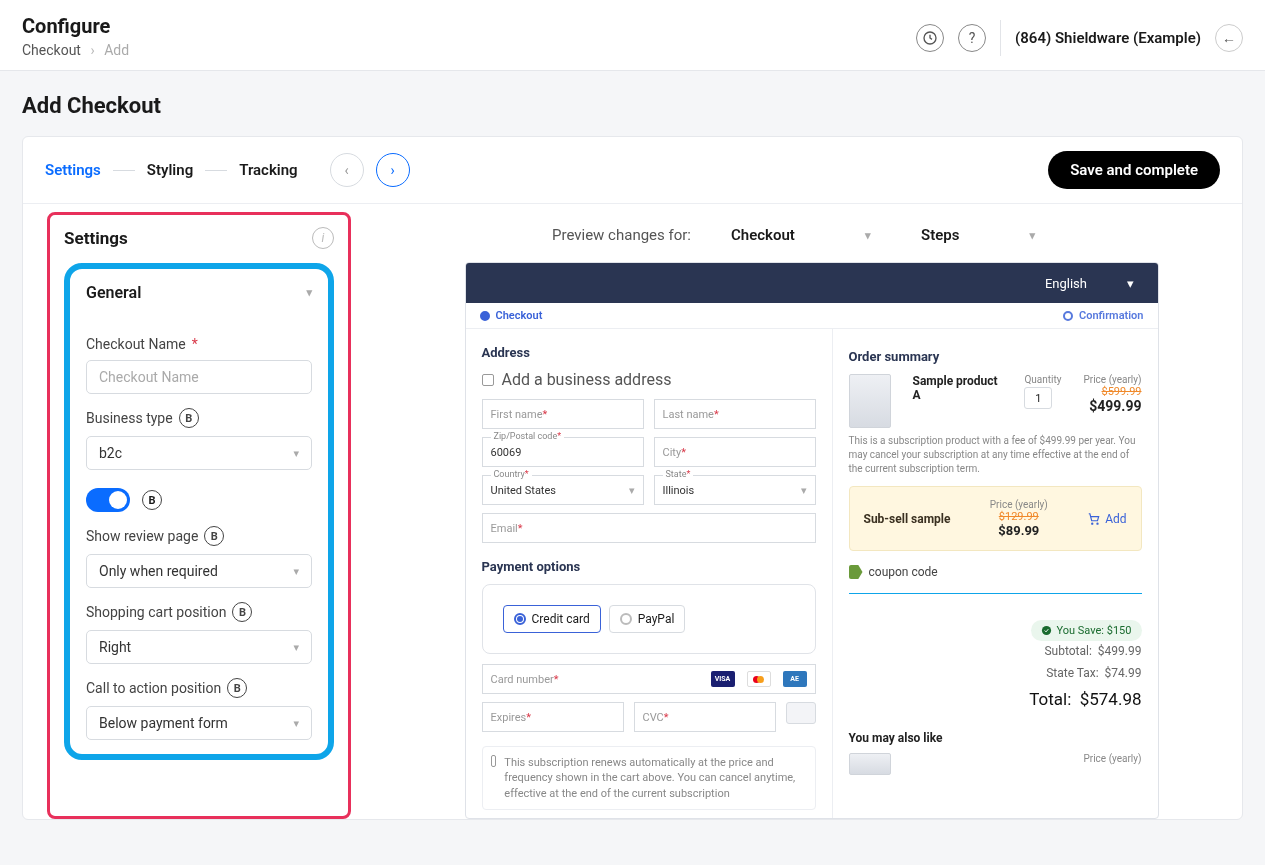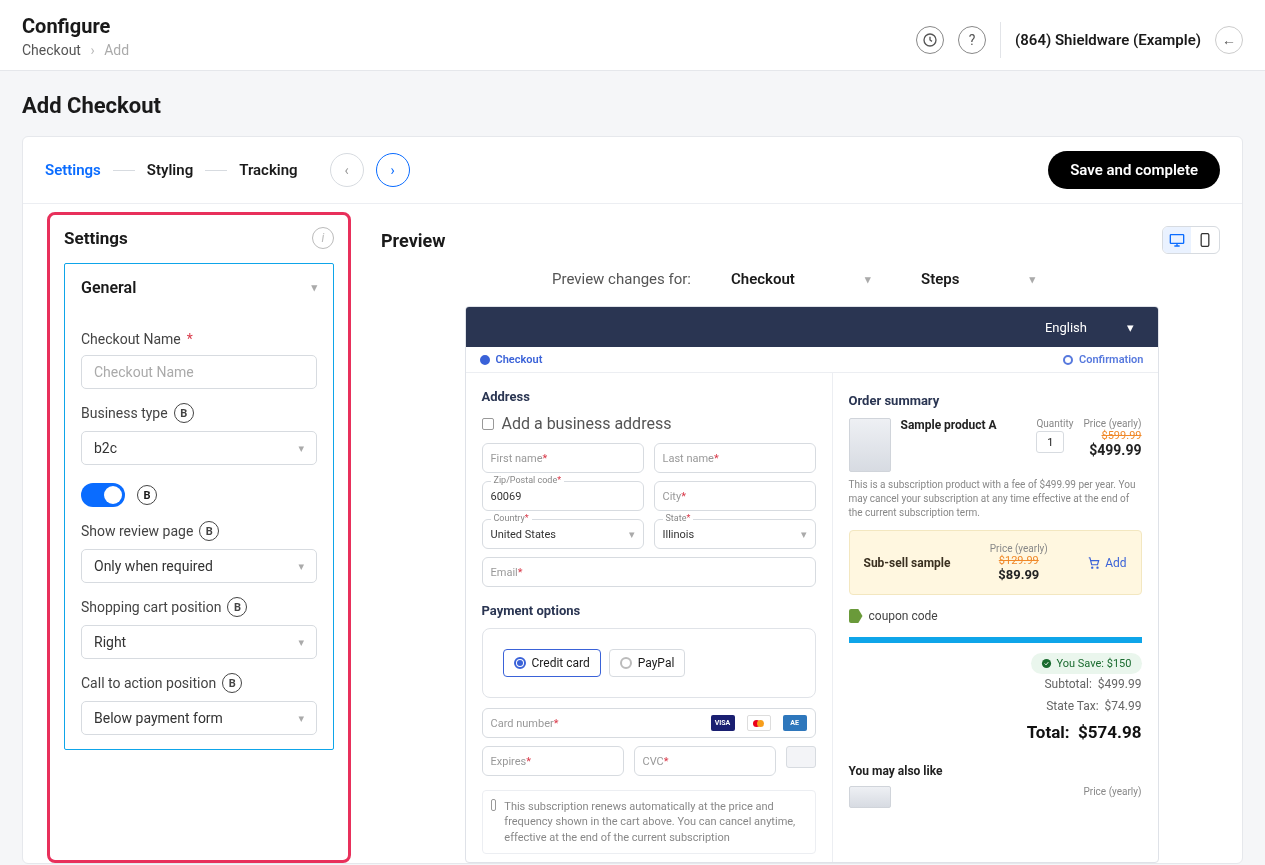--- a/index.html
+++ b/index.html
@@ -1,17 +1,17 @@
 <!DOCTYPE html>
 <html><head>
 <meta charset="utf-8">
 <style>
 *{box-sizing:border-box;margin:0;padding:0;font-family:-apple-system,BlinkMacSystemFont,"Segoe UI",Roboto,Arial,sans-serif}
 body{background:#f5f6f8;color:#1a1a1a;font-size:14px;width:1265px;height:865px;overflow:hidden}
-.top-bar{background:#fff;padding:14px 22px 12px;display:flex;justify-content:space-between;align-items:flex-end;border-bottom:1px solid #e5e7eb}
+.top-bar{background:#fff;padding:14px 22px 12px;display:flex;justify-content:space-between;align-items:flex-start;border-bottom:1px solid #e5e7eb}
 .top-left .title{font-size:20px;font-weight:700;margin-bottom:4px}
 .breadcrumb{font-size:14px;color:#555}
 .breadcrumb .sep{color:#bbb;margin:0 6px}
 .breadcrumb .cur{color:#aaa}
 .top-right{display:flex;align-items:center;gap:14px;padding-top:6px}
 .icon-circle{width:28px;height:28px;border:1.5px solid #888;border-radius:50%;display:flex;align-items:center;justify-content:center;color:#555;font-size:14px;cursor:pointer}
 .divider-v{width:1px;height:36px;background:#e2e4e8}
 .org-name{font-size:15px;font-weight:600}
 .page-title{font-size:22px;font-weight:700;padding:22px 22px 18px}
 .card{background:#fff;border:1px solid #e6e8ec;border-radius:6px;margin:0 22px}
@@ -21,21 +21,21 @@
 .tab.active{color:#0a6cff}
 .tab-sep{width:22px;height:1px;background:#d7dbe0}
 .nav-btn{width:34px;height:34px;border:1px solid #d7dbe0;border-radius:50%;display:flex;align-items:center;justify-content:center;cursor:pointer;color:#999}
 .nav-btn.primary{border-color:#0a6cff;color:#0a6cff}
 .save-btn{background:#000;color:#fff;border-radius:20px;padding:10px 22px;font-weight:600;cursor:pointer;font-size:15px}
 .content-row{display:flex;gap:22px;padding:0}
 .settings-panel{width:304px;margin:8px 0 0 24px;border:3px solid #e8305b;border-radius:8px;padding:12px 14px 22px;background:#fff}
 .settings-head{display:flex;justify-content:space-between;align-items:center;margin-bottom:14px}
 .settings-head .h{font-size:17px;font-weight:700}
 .info-circle{width:22px;height:22px;border:1.5px solid #bbb;border-radius:50%;display:flex;align-items:center;justify-content:center;font-size:12px;color:#bbb;font-style:italic;cursor:pointer}
-.accordion{border:1px solid #0ea5e9;border-radius:2px}
+.accordion{border:6px solid #0ea5e9;border-radius:18px}
 .acc-head{display:flex;justify-content:space-between;align-items:center;padding:14px 16px;font-weight:600;font-size:16px;cursor:pointer}
 .acc-body{padding:6px 16px 14px}
 .field-label{font-size:14px;color:#444;margin:14px 0 8px;display:flex;align-items:center;gap:6px}
 .field-label .req{color:#d93a4a}
 .b-badge{width:20px;height:20px;border:1.5px solid #444;border-radius:50%;display:inline-flex;align-items:center;justify-content:center;font-size:11px;font-weight:700}
 .text-input,.select{width:100%;height:34px;border:1px solid #d7dbe0;border-radius:5px;padding:0 12px;font-size:14px;color:#333;background:#fff}
 .text-input::placeholder{color:#aaa}
 .select{display:flex;align-items:center;justify-content:space-between;cursor:pointer}
 .chev{color:#aaa;font-size:11px}
 .toggle-row{display:flex;align-items:center;gap:12px;margin:18px 0 4px}
@@ -59,49 +59,49 @@
 .cp-step.inactive{color:#3a62d8;opacity:.85}
 .radio-dot{width:10px;height:10px;border:2px solid #3a62d8;border-radius:50%;display:inline-block}
 .radio-dot.filled{background:#3a62d8}
 .cp-body{display:flex}
 .cp-left{flex:1;padding:8px 16px}
 .cp-right{width:326px;padding:12px 16px;border-left:1px solid #eceef2}
 .cp-section-h{font-weight:700;color:#2a3552;font-size:13px;margin:8px 0 10px}
 .cp-check-row{display:flex;align-items:center;gap:8px;font-size:16px;color:#555;margin-bottom:10px}
 .chk{width:12px;height:12px;border:1px solid #999;border-radius:2px}
 .cp-grid{display:flex;gap:10px;margin-bottom:8px}
-.cp-input{flex:1;height:30px;border:1px solid #d7dbe0;border-radius:6px;padding:0 8px;font-size:11px;color:#999;display:flex;align-items:center;position:relative}
+.cp-input{flex:1;height:30px;border:1px solid #d7dbe0;border-radius:0;padding:0 8px;font-size:11px;color:#999;display:flex;align-items:center;position:relative}
 .float-label{position:absolute;top:-7px;left:8px;background:#fff;padding:0 3px;font-size:9px;color:#888}
 .req-star{color:#d93a4a}
 .cp-input .val{color:#333}
 .payment-box{border:1px solid #e0e3e8;border-radius:8px;padding:20px;display:flex;gap:8px;margin-bottom:10px}
 .pay-opt{border:1px solid #d7dbe0;border-radius:4px;padding:6px 10px;display:flex;align-items:center;gap:6px;font-size:12px;cursor:pointer}
 .pay-opt.active{border-color:#3a62d8}
 .radio-sm{width:12px;height:12px;border:2px solid #3a62d8;border-radius:50%;display:inline-block;position:relative}
 .radio-sm.on::after{content:"";width:6px;height:6px;background:#3a62d8;border-radius:50%;position:absolute;top:1px;left:1px}
 .radio-sm.off{border-color:#bbb}
 .card-logos{display:flex;gap:12px;margin-left:auto}
 .card-logo{width:24px;height:16px;border-radius:2px;font-size:7px;color:#fff;display:flex;align-items:center;justify-content:center;font-weight:700}
-.product-row{display:flex;gap:10px;margin-bottom:6px}
+.product-row{display:flex;gap:22px;margin-bottom:6px}
 .prod-img{width:42px;height:54px;background:linear-gradient(#eef0f4,#d7dbe2);border:1px solid #d0d4da;border-radius:2px}
 .prod-name{font-weight:700;font-size:12px;color:#222;flex:1}
 .prod-meta{font-size:10px;color:#888;text-align:right}
 .price-old{color:#f0892a;text-decoration:line-through;font-size:11px}
 .price-new{font-weight:700;font-size:14px;color:#222}
 .qty{width:28px;height:22px;border:1px solid #d7dbe0;border-radius:3px;display:flex;align-items:center;justify-content:center;font-size:11px;margin-top:2px}
 .desc{font-size:10px;color:#888;line-height:1.4;margin-bottom:10px}
 .subsell{background:#fff7e0;border:1px solid #f3e7c0;border-radius:4px;padding:12px 14px;display:flex;align-items:center;justify-content:space-between;margin-bottom:14px}
 .subsell .nm{font-weight:700;font-size:12px;color:#3a3020}
 .subsell-prices{text-align:center}
 .add-link{color:#3a62d8;font-size:12px;display:flex;align-items:center;gap:4px;cursor:pointer}
 .coupon-row{display:flex;align-items:center;gap:6px;font-size:12px;color:#444;margin-bottom:14px;cursor:pointer}
 .tag-ico{width:14px;height:14px;background:#6a9a3a;clip-path:polygon(0 0,70% 0,100% 50%,70% 100%,0 100%);border-radius:2px}
 .save-badge{background:#eaf6ed;color:#1a6b2f;border-radius:12px;padding:4px 10px;font-size:11px;display:inline-flex;align-items:center;gap:5px;float:right}
 .totals{text-align:right;font-size:12px;color:#666;line-height:1.8;clear:both;margin-top:6px}
-.totals .tot{font-size:17px;font-weight:700;color:#111}
+.totals .tot{font-size:17px;font-weight:400;color:#111}
 .may-like{font-weight:700;font-size:12px;color:#222;margin:16px 0 8px}
 .sub-note{display:flex;gap:8px;font-size:11px;color:#888;line-height:1.4;padding:8px;border:1px solid #eceef2;border-radius:4px}
 .kbd-ico{width:30px;height:22px;background:#f3f4f7;border:1px solid #d7dbe0;border-radius:3px}
 </style>
 </head>
 <body>
 
 <div class="top-bar">
   <div class="top-left">
     <div class="title">Configure</div>
@@ -198,36 +198,20 @@
           </div>
           <div class="select">
             <span>Below payment form</span>
             <span class="chev">▾</span>
           </div>
         </div>
       </div>
     </div>
 
     <div class="preview-area">
-      <div class="preview-head-row">
-        <div class="h">Preview</div>
-        <div class="view-toggle">
-          <div class="view-btn active">
-            <svg width="16" height="14" viewBox="0 0 24 20" fill="none" stroke="currentColor" stroke-width="2">
-                <rect x="2" y="2" width="20" height="13" rx="1"></rect>
-                <path d="M8 19h8M12 15v4"></path>
-              </svg>
-          </div>
-          <div class="view-btn">
-            <svg width="10" height="14" viewBox="0 0 14 22" fill="none" stroke="#333" stroke-width="2">
-                <rect x="1" y="1" width="12" height="20" rx="2"></rect>
-              </svg>
-          </div>
-        </div>
-      </div>
 
       <div class="preview-selectors">
         <span class="lbl">Preview changes for:</span>
         <div class="inline-select">
           <span>Checkout</span>
           <span class="chev">▾</span>
         </div>
         <div class="inline-select">
           <span>Steps</span>
           <span class="chev">▾</span>
@@ -370,21 +354,21 @@
                     <circle cx="18" cy="20" r="1"></circle>
                     <path d="M3 3h2l3 12h10l2-7H7"></path>
                   </svg>
                 <span>Add</span>
               </div>
             </div>
             <div class="coupon-row">
               <span class="tag-ico"></span>
               <span>coupon code</span>
             </div>
-            <div style="border-top:6px solid #0ea5e9;padding-top:10px">
+            <div style="border-top:1px solid #0ea5e9;padding-top:26px">
               <div class="save-badge">
                 <svg width="11" height="11" viewBox="0 0 24 24" fill="#1a6b2f">
                     <circle cx="12" cy="12" r="10"></circle>
                     <path d="M8 12l3 3 5-6" stroke="#fff" stroke-width="2" fill="none"></path>
                   </svg>
                 <span>You Save: $150</span>
               </div>
               <div class="totals">
                 <div><span>Subtotal:</span> &nbsp;<span>$499.99</span></div>
                 <div><span>State Tax:</span> &nbsp;<span>$74.99</span></div>

